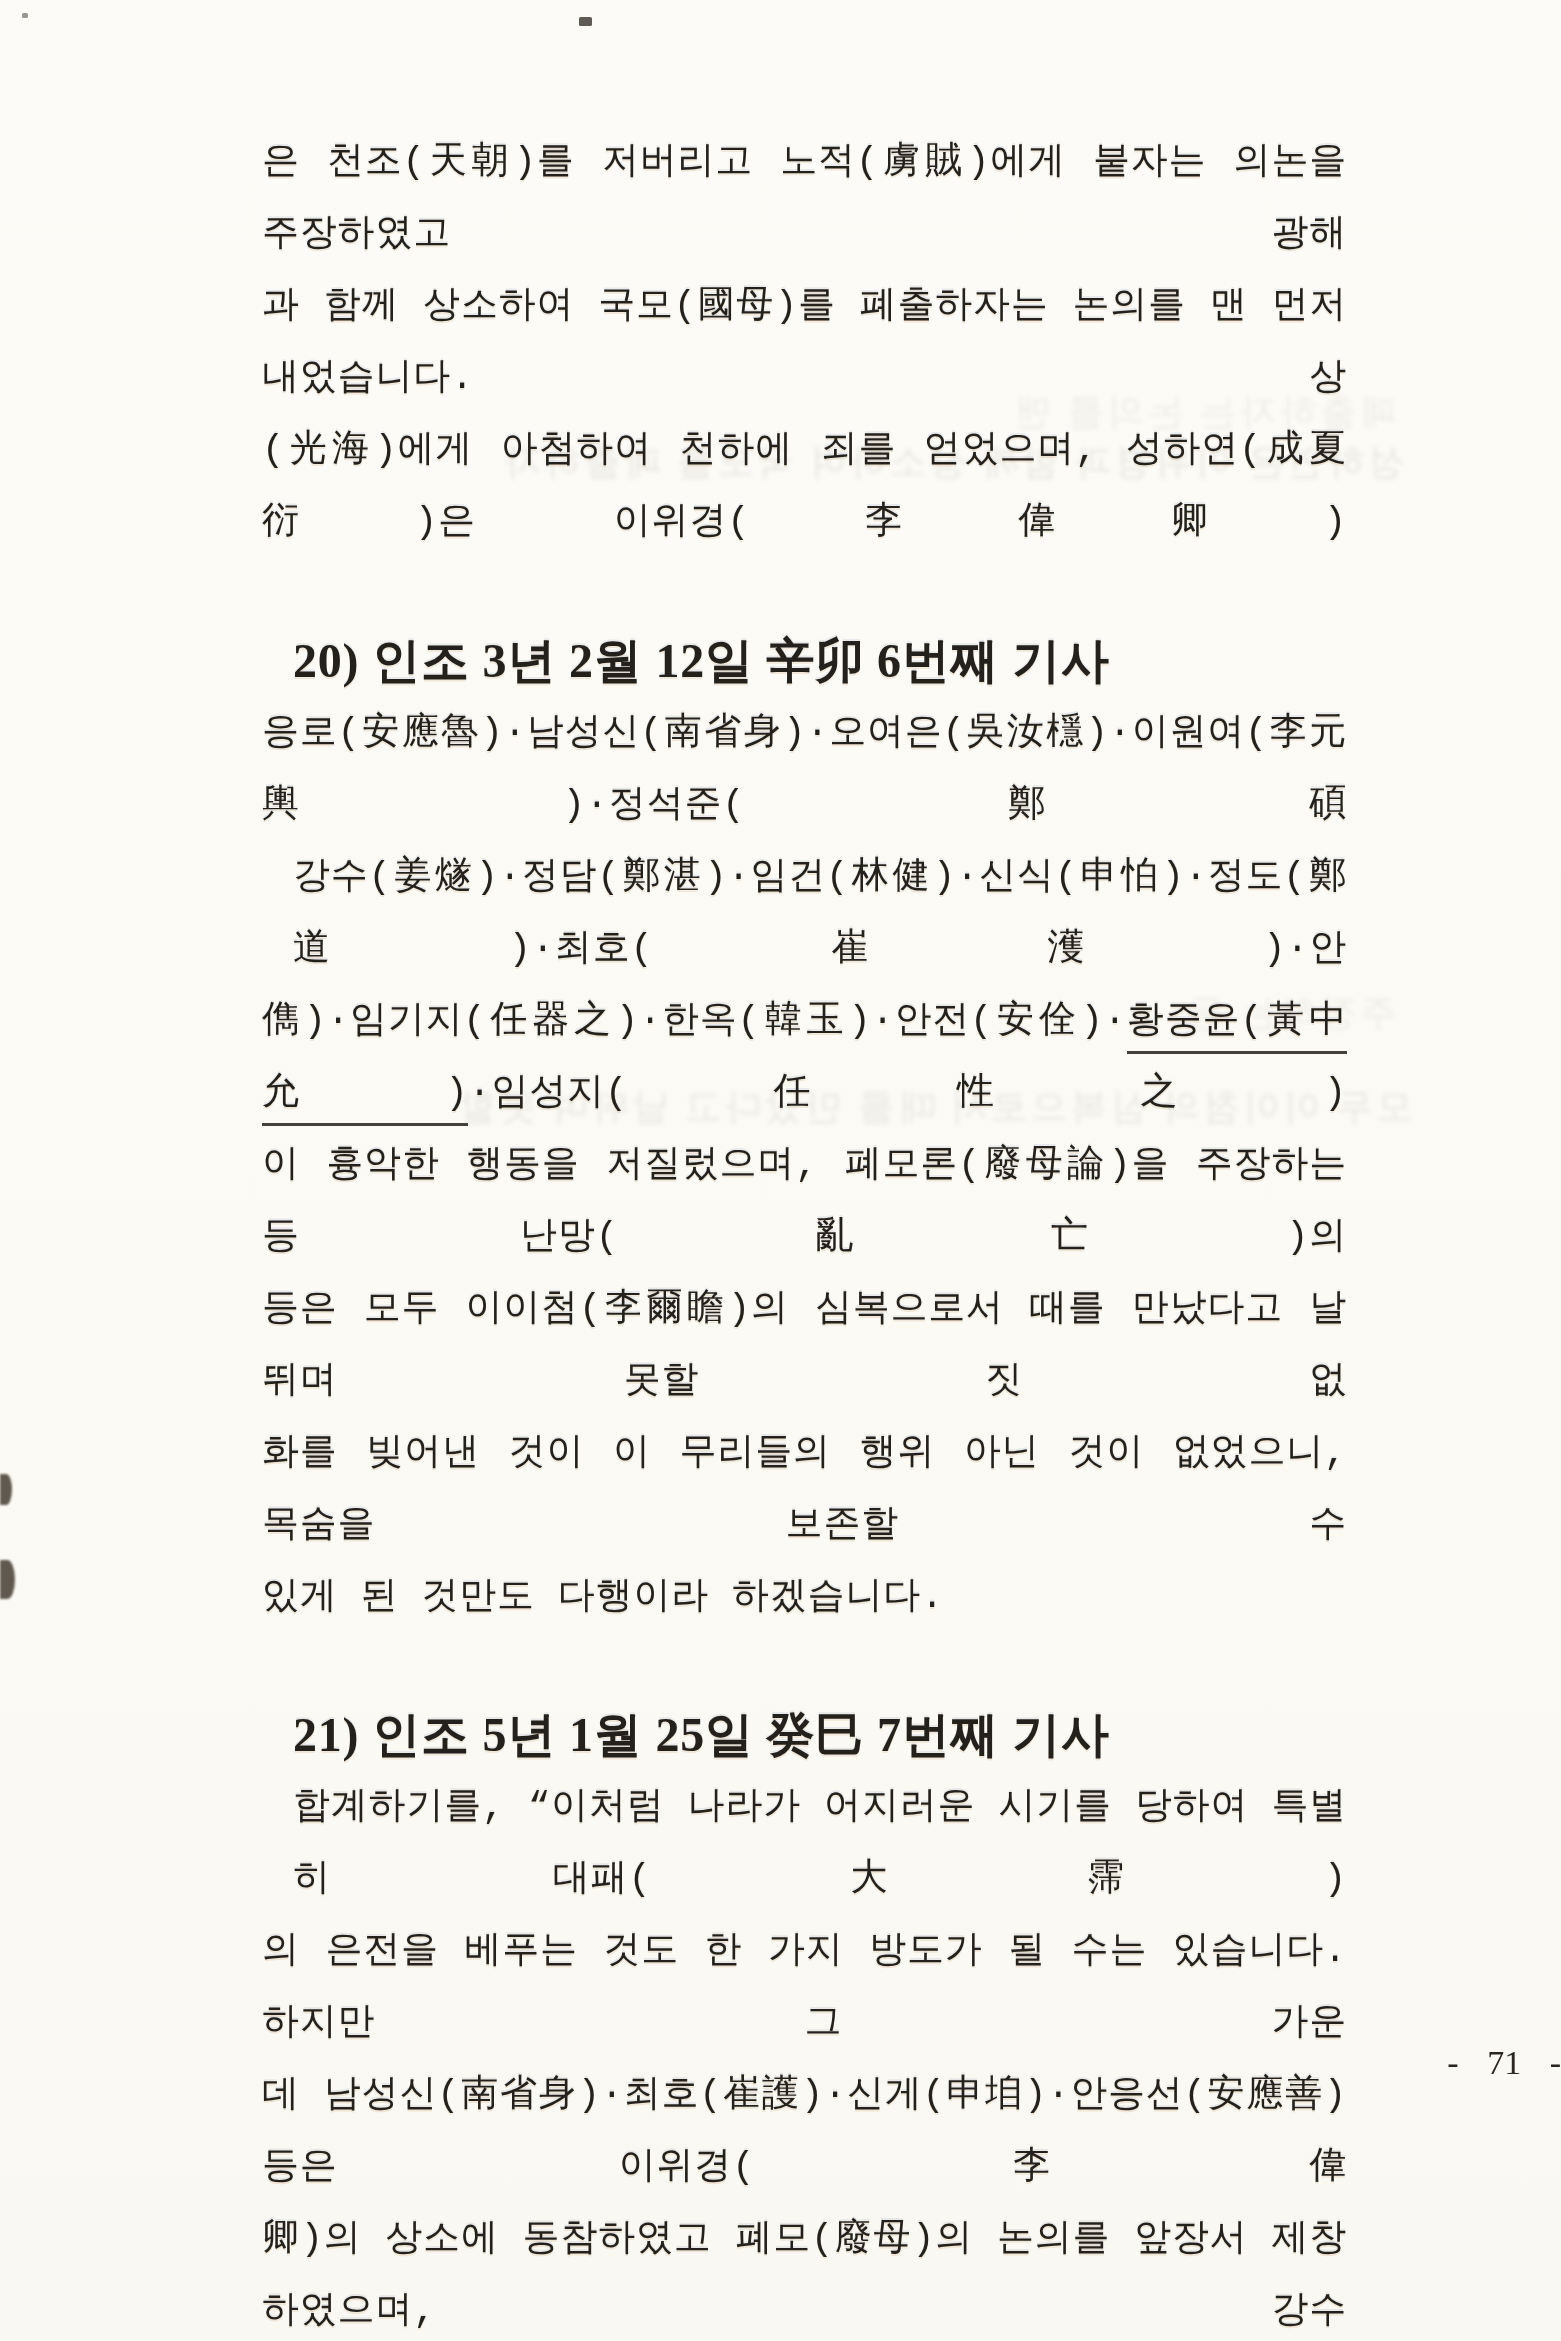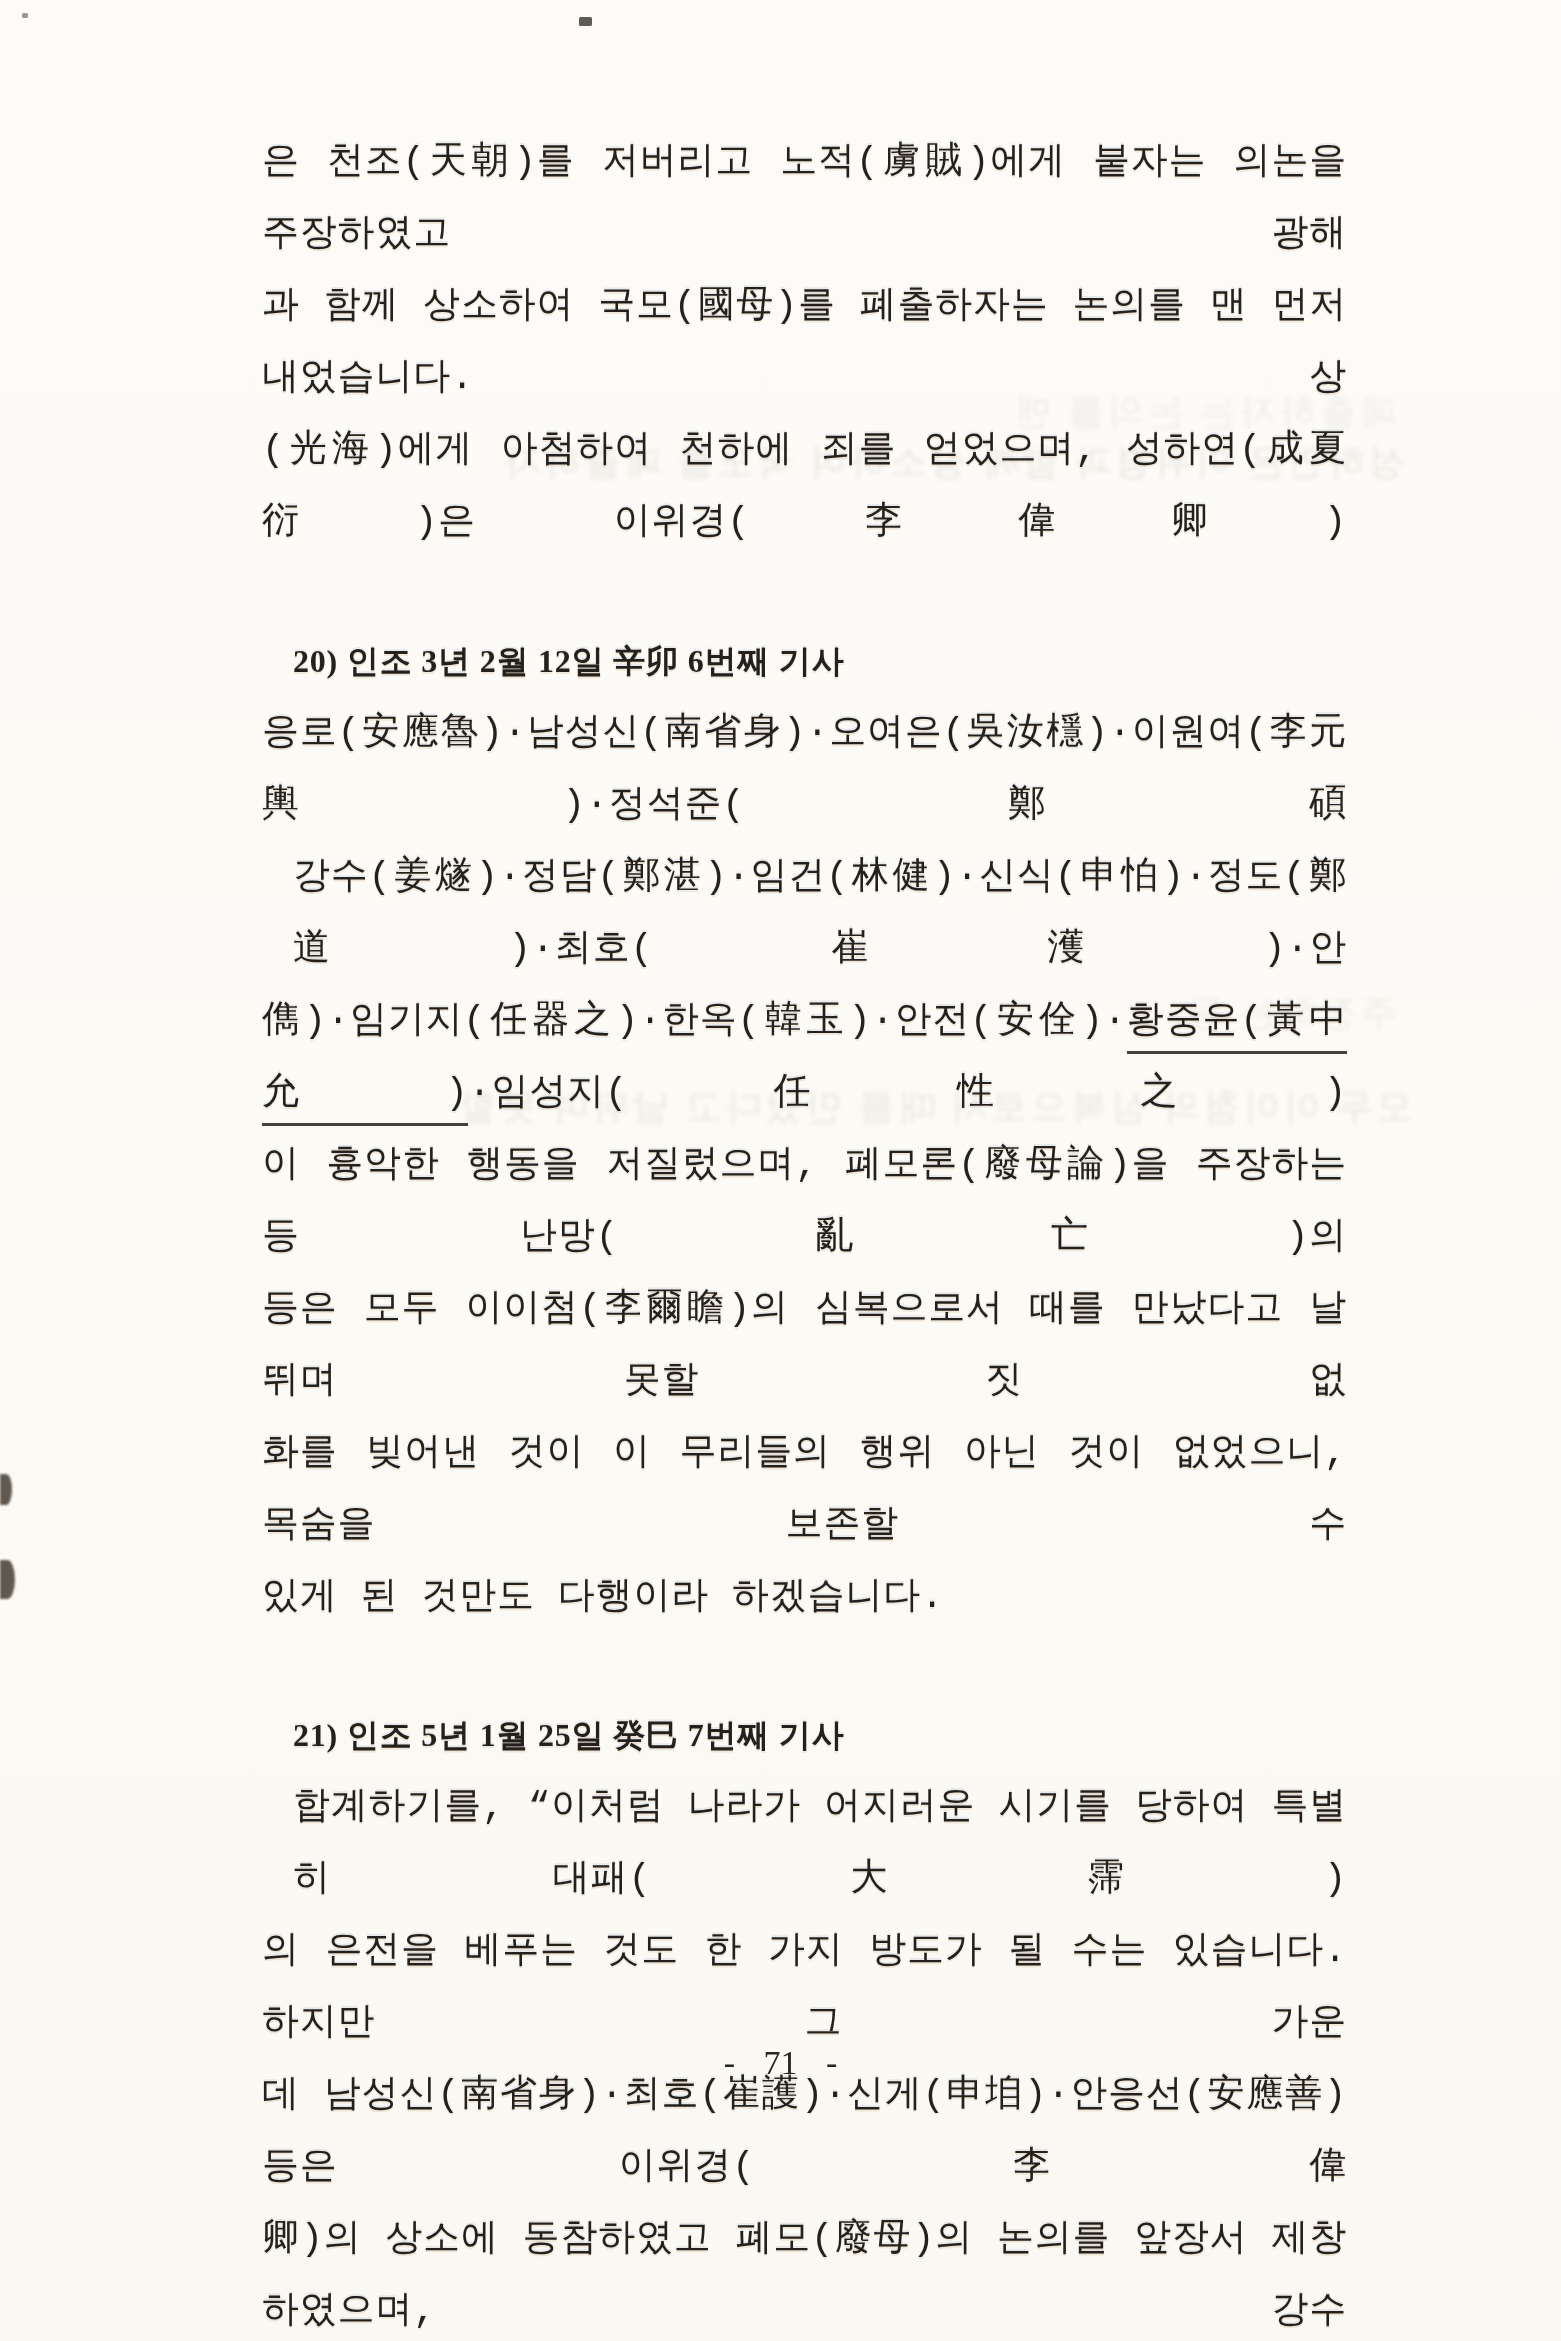--- a/index.html
+++ b/index.html
@@ -26,35 +26,35 @@
     font-size:37px;
     line-height:72px;
     text-align:justify;
     text-align-last:justify;
     letter-spacing:0.8px;
     text-shadow:0 1.6px 0 rgba(178,118,52,.14),0 -1.6px 0 rgba(70,88,150,.10);
     font-family:Liberation Mono, monospace;
   }
   .line.last{text-align-last:left;}
   .heading{
-    font-size:32px;
+    font-size:48px;
     line-height:72px;
     font-weight:bold;
     padding-left:31px;
     letter-spacing:0.8px;
     text-shadow:0 1.6px 0 rgba(178,118,52,.14),0 -1.6px 0 rgba(70,88,150,.10);
   }
   .seg.u{
     border-bottom:3.1px solid #44403a;
     padding-bottom:9px;
   }
   .page-number{
     position:absolute;
     top:2039px;left:0;width:1561px;
-    text-align:center;
+    text-align:right;
     font-size:34px;
     line-height:47px;
     word-spacing:20px;
     color:#2a2520;
   }
   
   .bleed{
     position:absolute;
     transform:scaleX(-1);
     filter:blur(2.3px);

